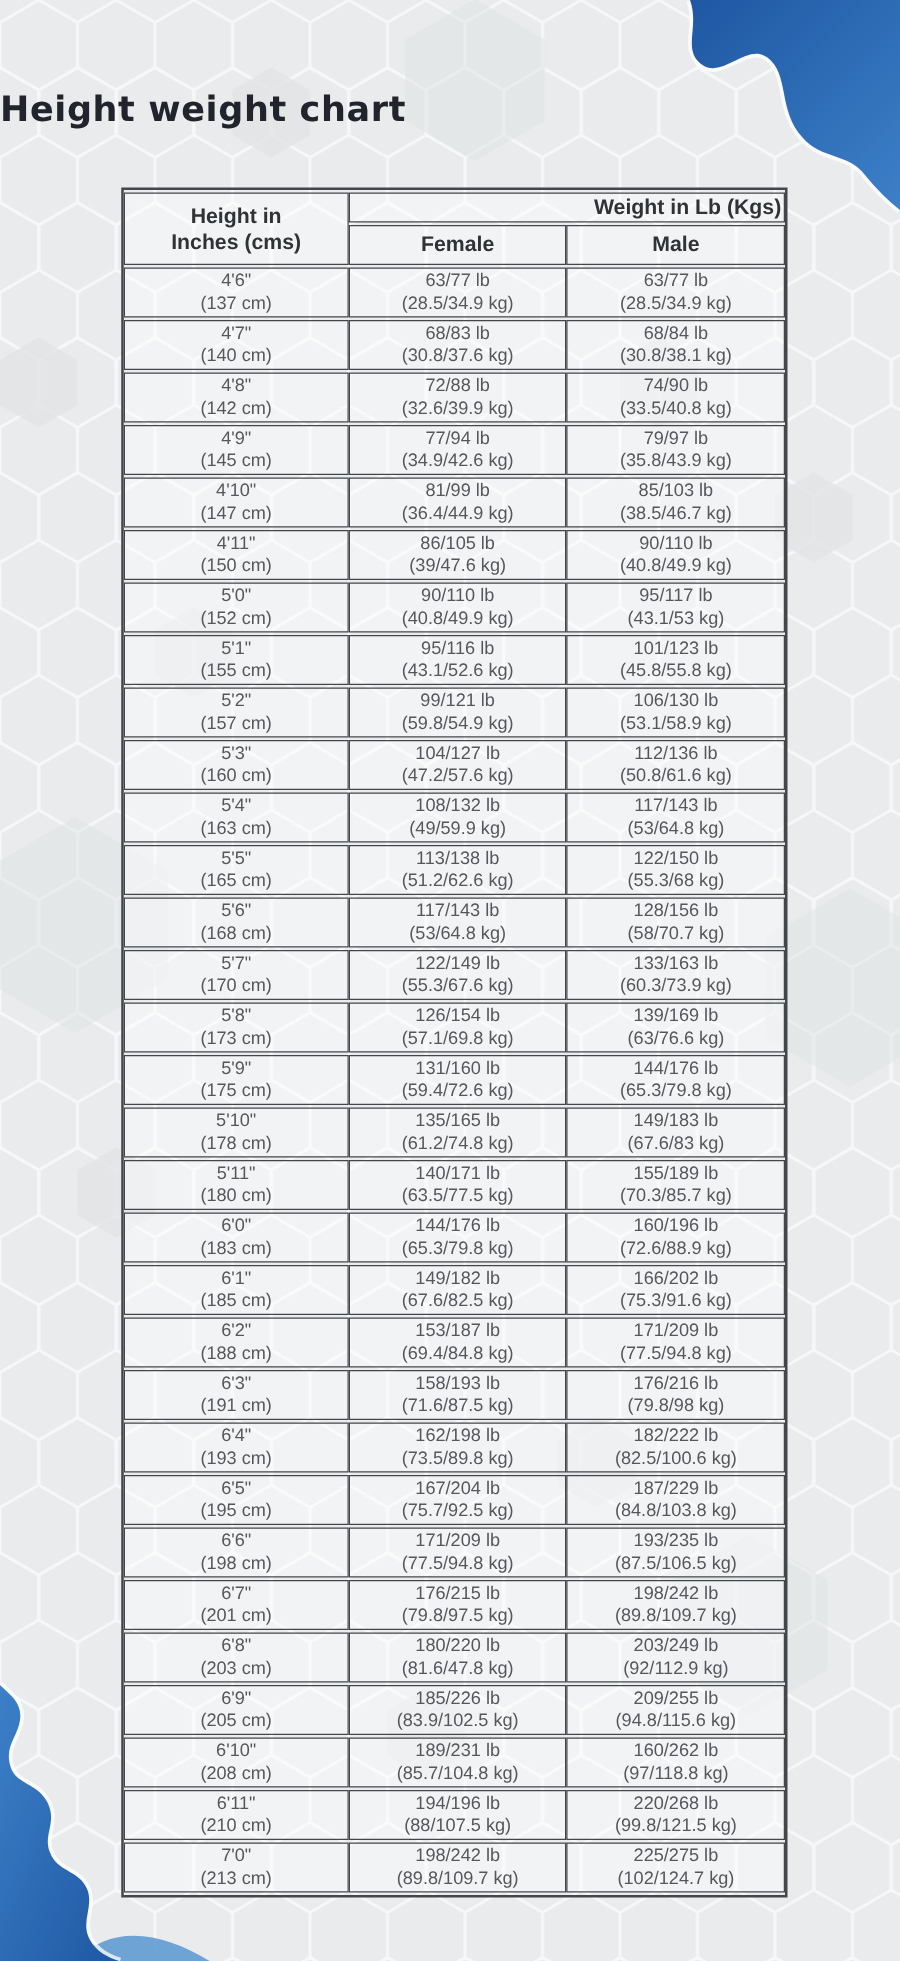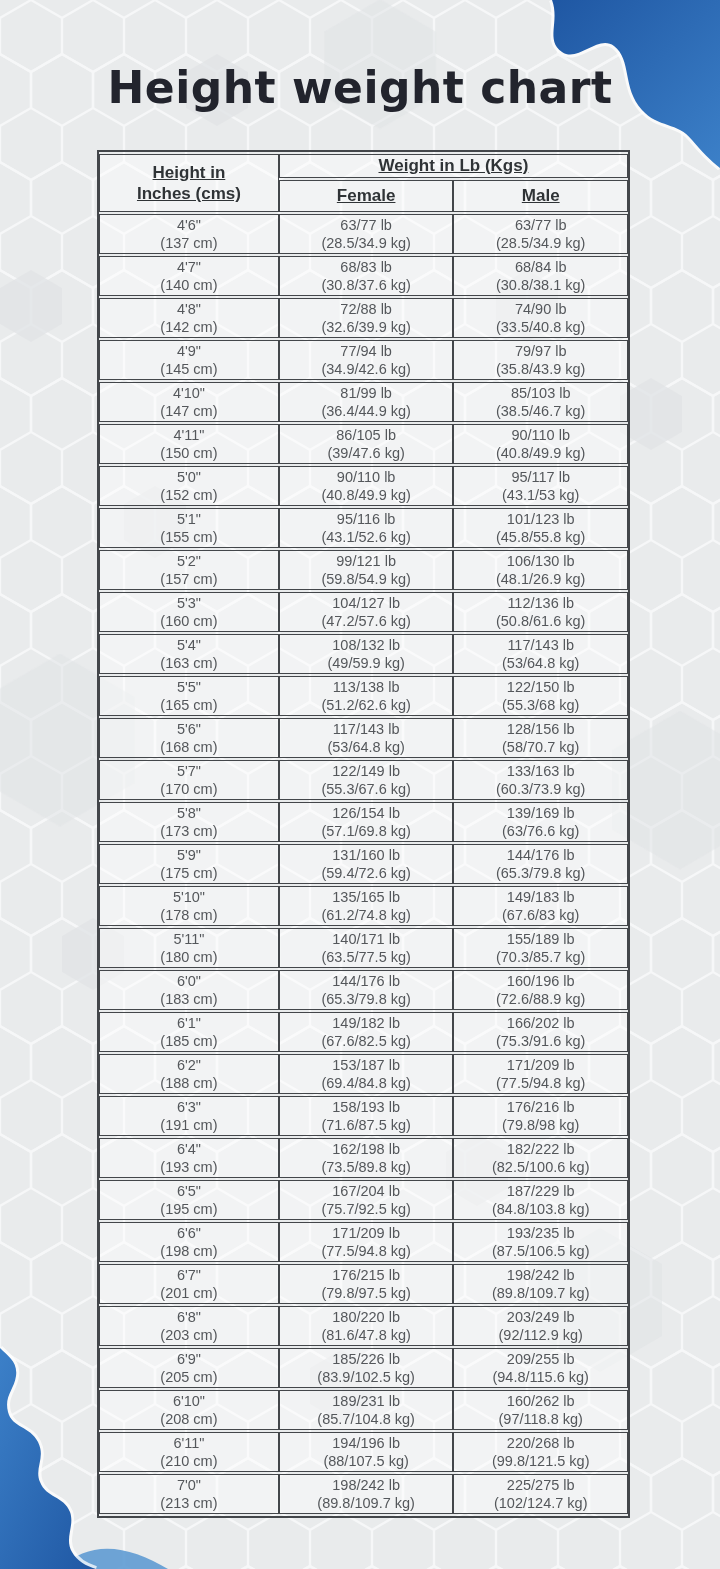--- a/index.html
+++ b/index.html
@@ -10,24 +10,23 @@
     overflow: hidden;
     background: #e9ebec;
     font-family: "Liberation Sans", sans-serif;
   }
   .bg-svg { position: absolute; inset: 0; z-index: 0; display: block; }
   .content { position: relative; z-index: 1; }
 
   .page-title {
     margin: 0;
     padding-top: 62px;
-    text-align: center;
     font-family: "DejaVu Sans", sans-serif;
     font-weight: 800;
-    font-size: 44px;
+    font-size: 28px;
     line-height: 52px;
     letter-spacing: 0.5px;
     color: #22242d;
   }
 
   table.hw-table {
     margin: 36px 0 0 97px;
     width: 533px;
     table-layout: fixed;
     border-collapse: separate;
@@ -41,24 +40,23 @@
     vertical-align: middle;
     padding: 1px 2px;
   }
   .hw-table col.c1 { width: 34%; }
   .hw-table col.c2 { width: 33%; }
   .hw-table col.c3 { width: 33%; }
   .hw-table thead th {
     color: #2f3336;
     font-size: 17px;
     font-weight: bold;
-    text-decoration: underline;
   }
   .hw-table th.height-head { line-height: 21px; }
-  .hw-table th.group-head  { height: 14px; }
+  .hw-table th.group-head  { height: 14px; text-align: right; }
   .hw-table th.sub-head    { height: 32px; }
   .hw-table td {
     height: 35.5px;
     color: #54575b;
     font-size: 14.5px;
     line-height: 18px;
   }
 </style>
 </head>
 <body>
@@ -261,21 +259,21 @@
     <td>
       <div>5'2"</div>
       <div>(157 cm)</div>
     </td>
     <td>
       <div>99/121 lb</div>
       <div>(59.8/54.9 kg)</div>
     </td>
     <td>
       <div>106/130 lb</div>
-      <div>(48.1/26.9 kg)</div>
+      <div>(53.1/58.9 kg)</div>
     </td>
   </tr>
 
   <tr>
     <td>
       <div>5'3"</div>
       <div>(160 cm)</div>
     </td>
     <td>
       <div>104/127 lb</div>

